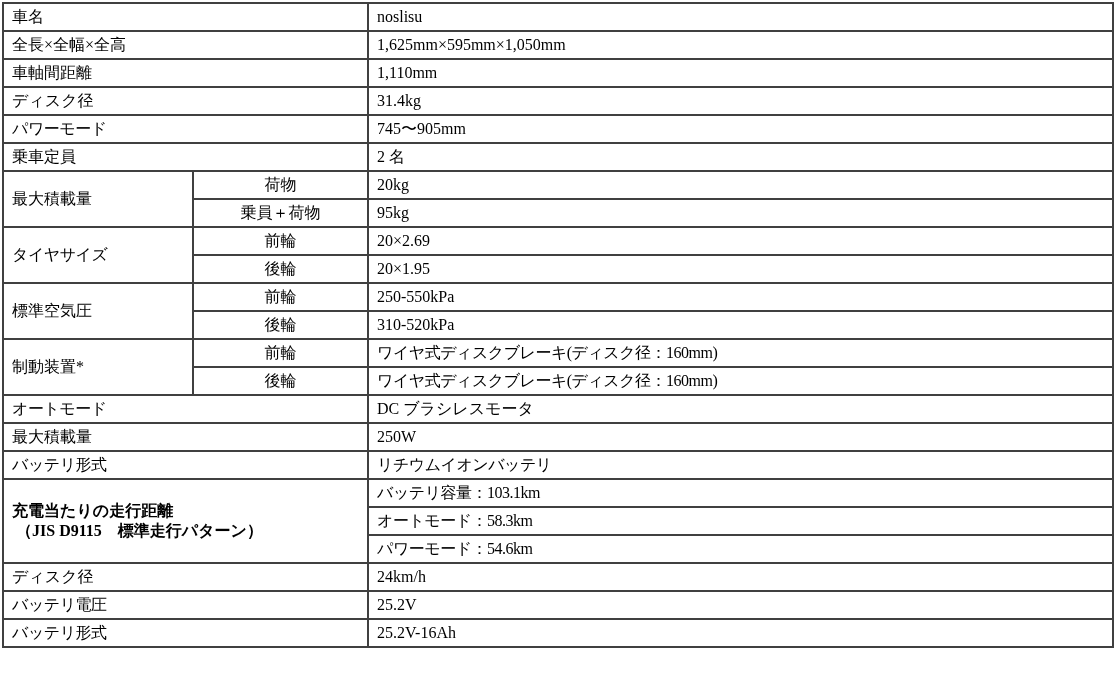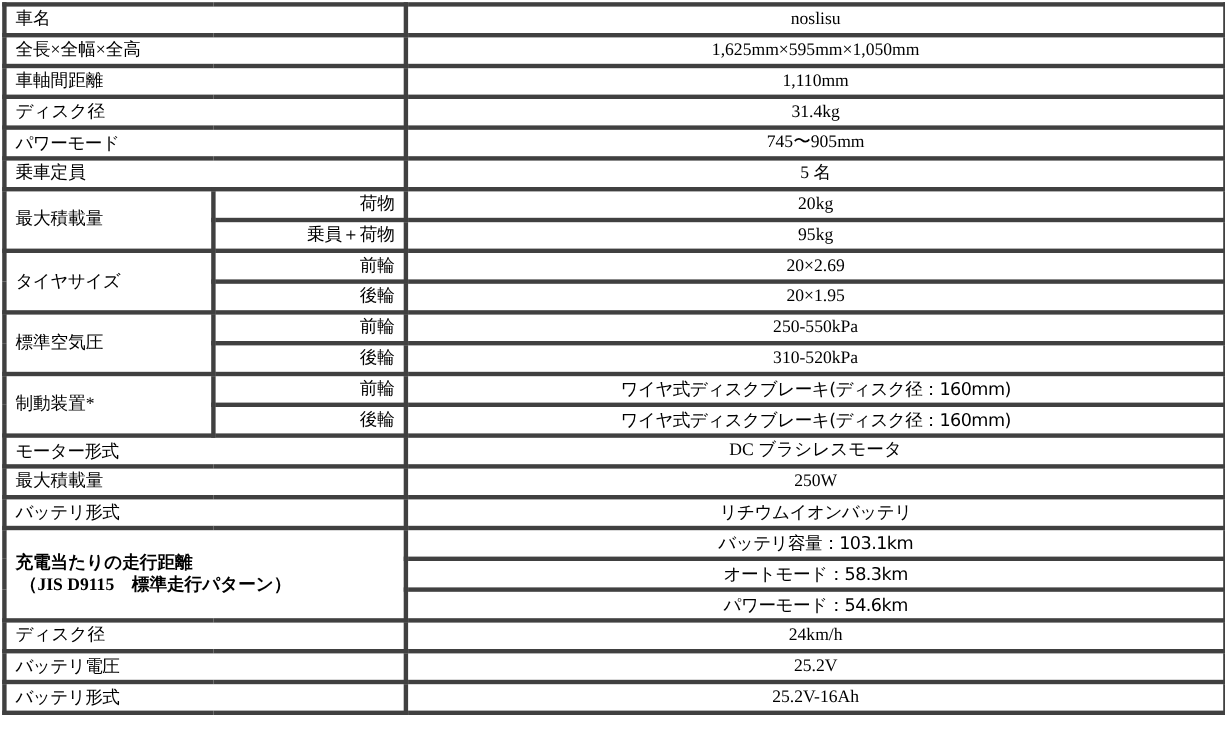--- a/index.html
+++ b/index.html
@@ -14,38 +14,39 @@
     color: #000000;
     overflow: hidden;
   }
   #spec-table {
     border-collapse: collapse;
     table-layout: fixed;
     width: 1110px;
     margin: 2px 0 0 2px;
   }
   #spec-table td {
-    border: 4px solid #404040;
+    border: 2px solid #404040;
     padding: 2px 8px;
     vertical-align: middle;
     font-size: 16px;
     line-height: 1.25;
     height: 28px;
     box-sizing: border-box;
     overflow: hidden;
     white-space: nowrap;
   }
   td.label {
     text-align: left;
   }
   td.label-center {
-    text-align: right;
+    text-align: center;
   }
   td.value {
-    text-align: center;
+    text-align: left;
+    font-family: Liberation Serif, serif;
   }
   .narrow {
     font-family: "DejaVu Sans", "Liberation Sans", sans-serif;
     font-size: 13px;
     letter-spacing: -0.5px;
   }
   .two-line {
     white-space: normal;
     line-height: 1.45;
   }
@@ -85,21 +86,21 @@
       <tr>
         <td class="label" colspan="2">ディスク径</td>
         <td class="value">31.4kg</td>
       </tr>
       <tr>
         <td class="label narrow" colspan="2">パワーモード</td>
         <td class="value">745〜905mm</td>
       </tr>
       <tr>
         <td class="label" colspan="2">乗車定員</td>
-        <td class="value">5 名</td>
+        <td class="value">2 名</td>
       </tr>
       <tr>
         <td class="label" rowspan="2">最大積載量</td>
         <td class="label-center">荷物</td>
         <td class="value">20kg</td>
       </tr>
       <tr>
         <td class="label-center">乗員＋荷物</td>
         <td class="value">95kg</td>
       </tr>
@@ -124,21 +125,21 @@
       <tr>
         <td class="label" rowspan="2">制動装置*</td>
         <td class="label-center">前輪</td>
         <td class="value narrow">ワイヤ式ディスクブレーキ(ディスク径：160mm)</td>
       </tr>
       <tr>
         <td class="label-center">後輪</td>
         <td class="value narrow">ワイヤ式ディスクブレーキ(ディスク径：160mm)</td>
       </tr>
       <tr>
-        <td class="label narrow" colspan="2">モーター形式</td>
+        <td class="label narrow" colspan="2">オートモード</td>
         <td class="value">DC ブラシレスモータ</td>
       </tr>
       <tr>
         <td class="label" colspan="2">最大積載量</td>
         <td class="value">250W</td>
       </tr>
       <tr>
         <td class="label narrow" colspan="2">バッテリ形式</td>
         <td class="value narrow">リチウムイオンバッテリ</td>
       </tr>

